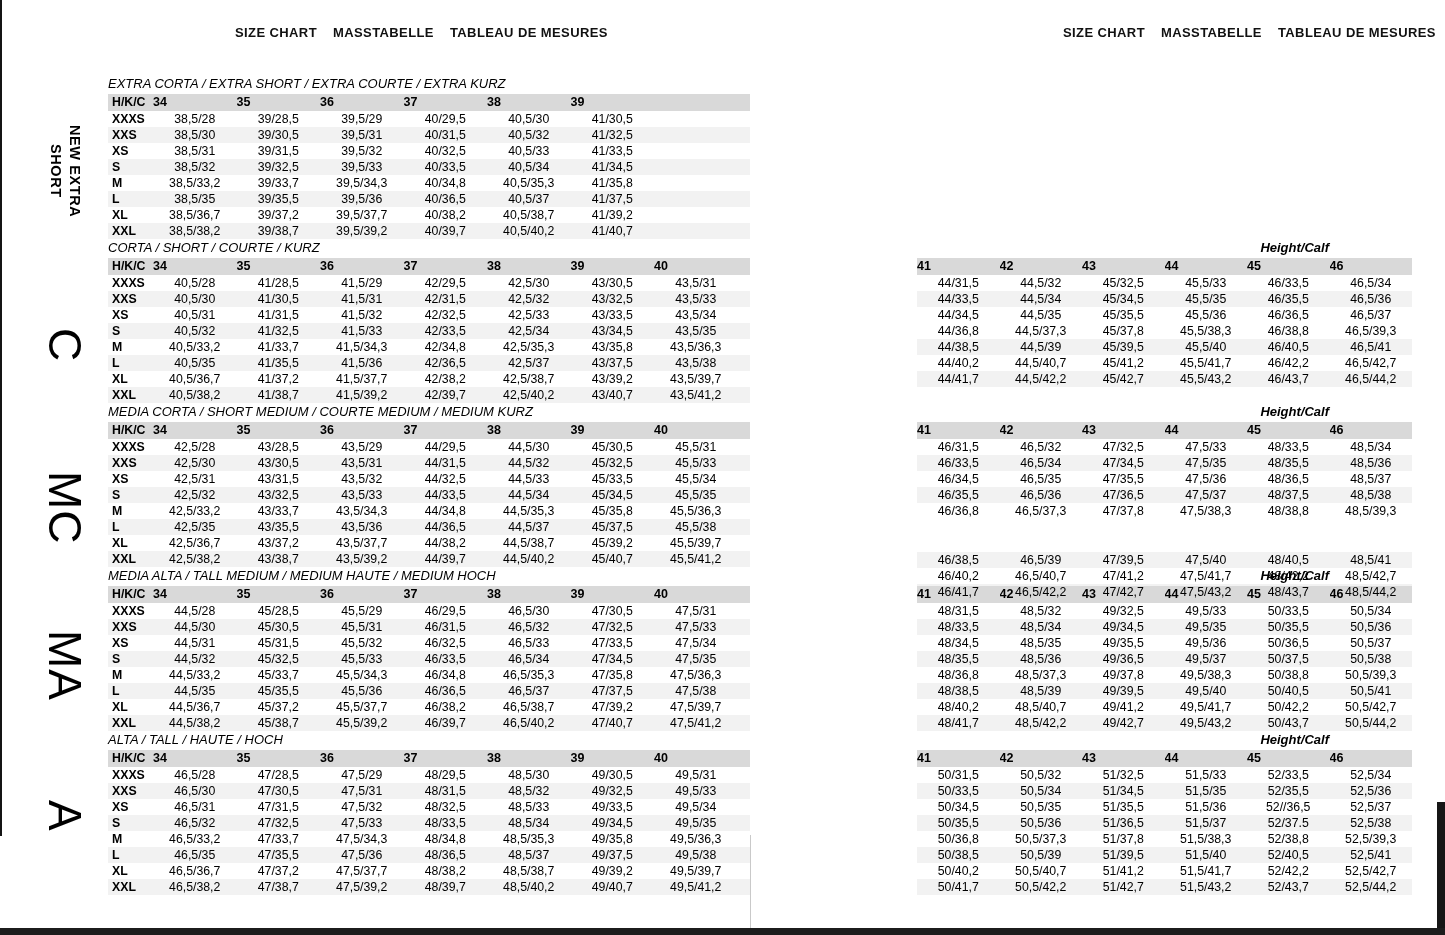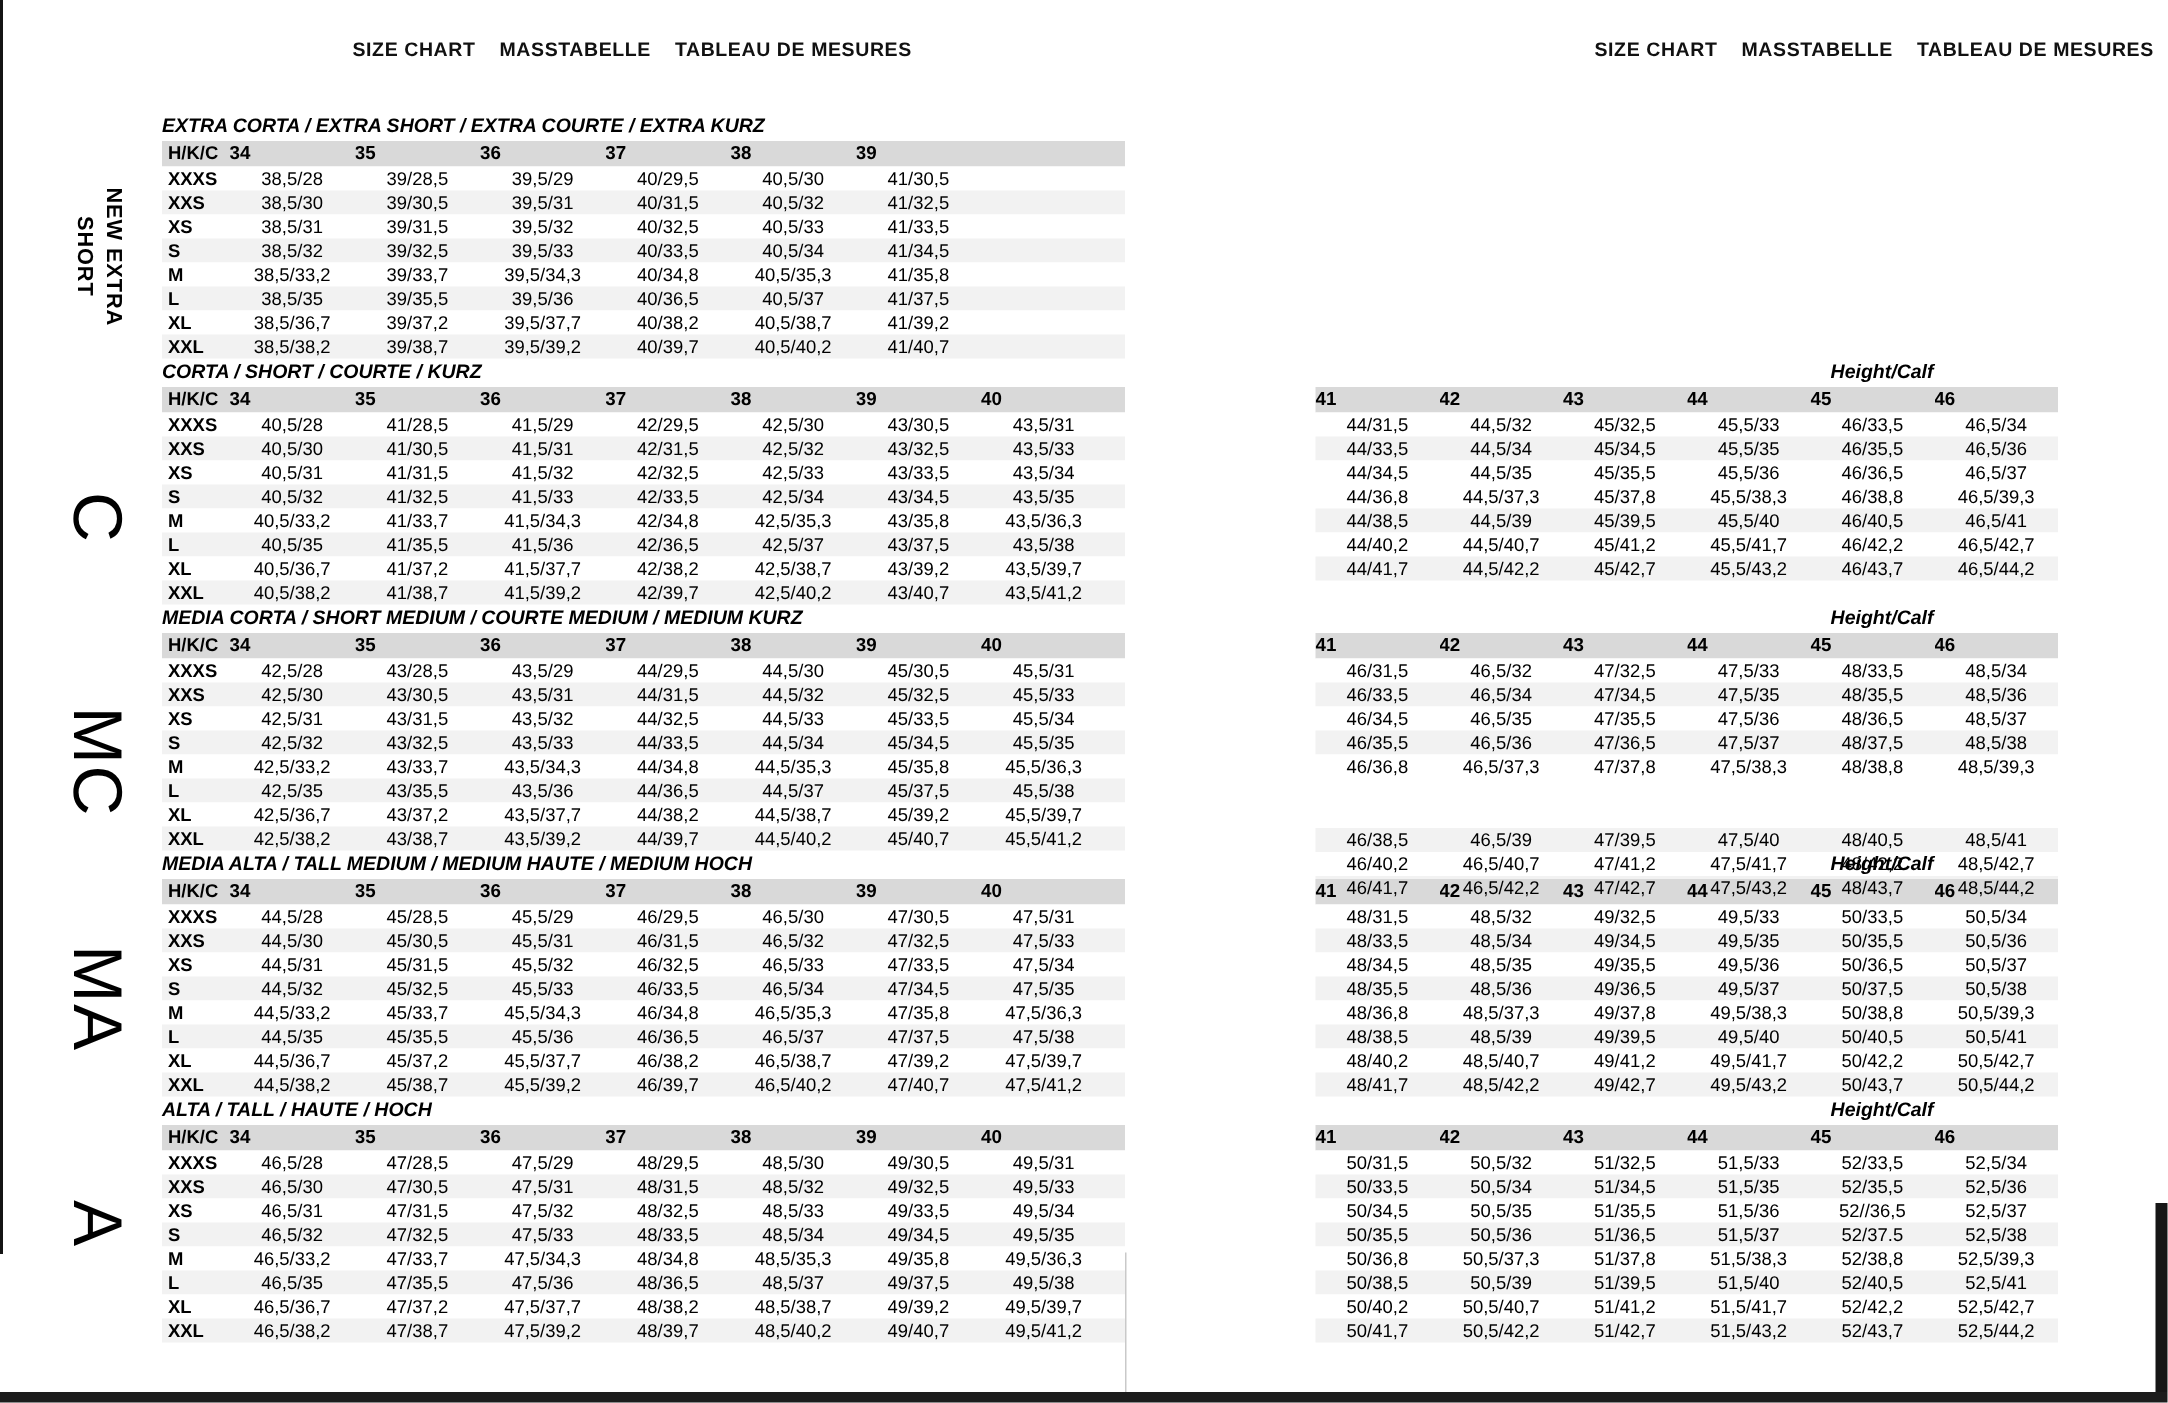--- a/index.html
+++ b/index.html
@@ -25,24 +25,24 @@
   .nes{left:46px;top:121px;height:100px;font-size:14.5px;font-weight:700;
        letter-spacing:0.6px;line-height:19px;text-align:center;}
   .big{font-size:46px;font-weight:400;letter-spacing:1px;line-height:46px;}
   .pos-c{left:42px;top:328px;}
   .pos-mc{left:42px;top:471px;}
   .pos-ma{left:42px;top:630px;}
   .pos-a{left:42px;top:800px;}
 
   
   #left-sections{position:absolute;left:108px;top:77px;}
-  #right-sections{position:absolute;left:877px;top:77px;}
+  #right-sections{position:absolute;left:917px;top:77px;}
   .section{height:164px;}
   .section-title{height:14px;line-height:14px;margin-bottom:3px;
-                 font-style:italic;font-weight:700;font-size:13px;white-space:nowrap;}
+                 font-style:italic;font-weight:400;font-size:13px;white-space:nowrap;}
   .hc-label{height:14px;line-height:14px;margin-bottom:3px;width:412px;text-align:right;
             font-style:italic;font-weight:700;font-size:13px;}
   .tbl{display:block;}
   .tr{display:grid;height:16px;align-items:center;font-size:12.3px;line-height:13px;background:#fff;}
   .tr.head{height:17px;background:#d9d9d9;}
   .tr.alt{background:#f2f2f2;}
   .cell{overflow:hidden;white-space:nowrap;}
   .lbl{font-weight:700;padding-left:4px;text-align:left;font-size:12.3px;}
   .colh{font-weight:700;text-align:left;font-size:12.5px;}
   .val{text-align:center;}

